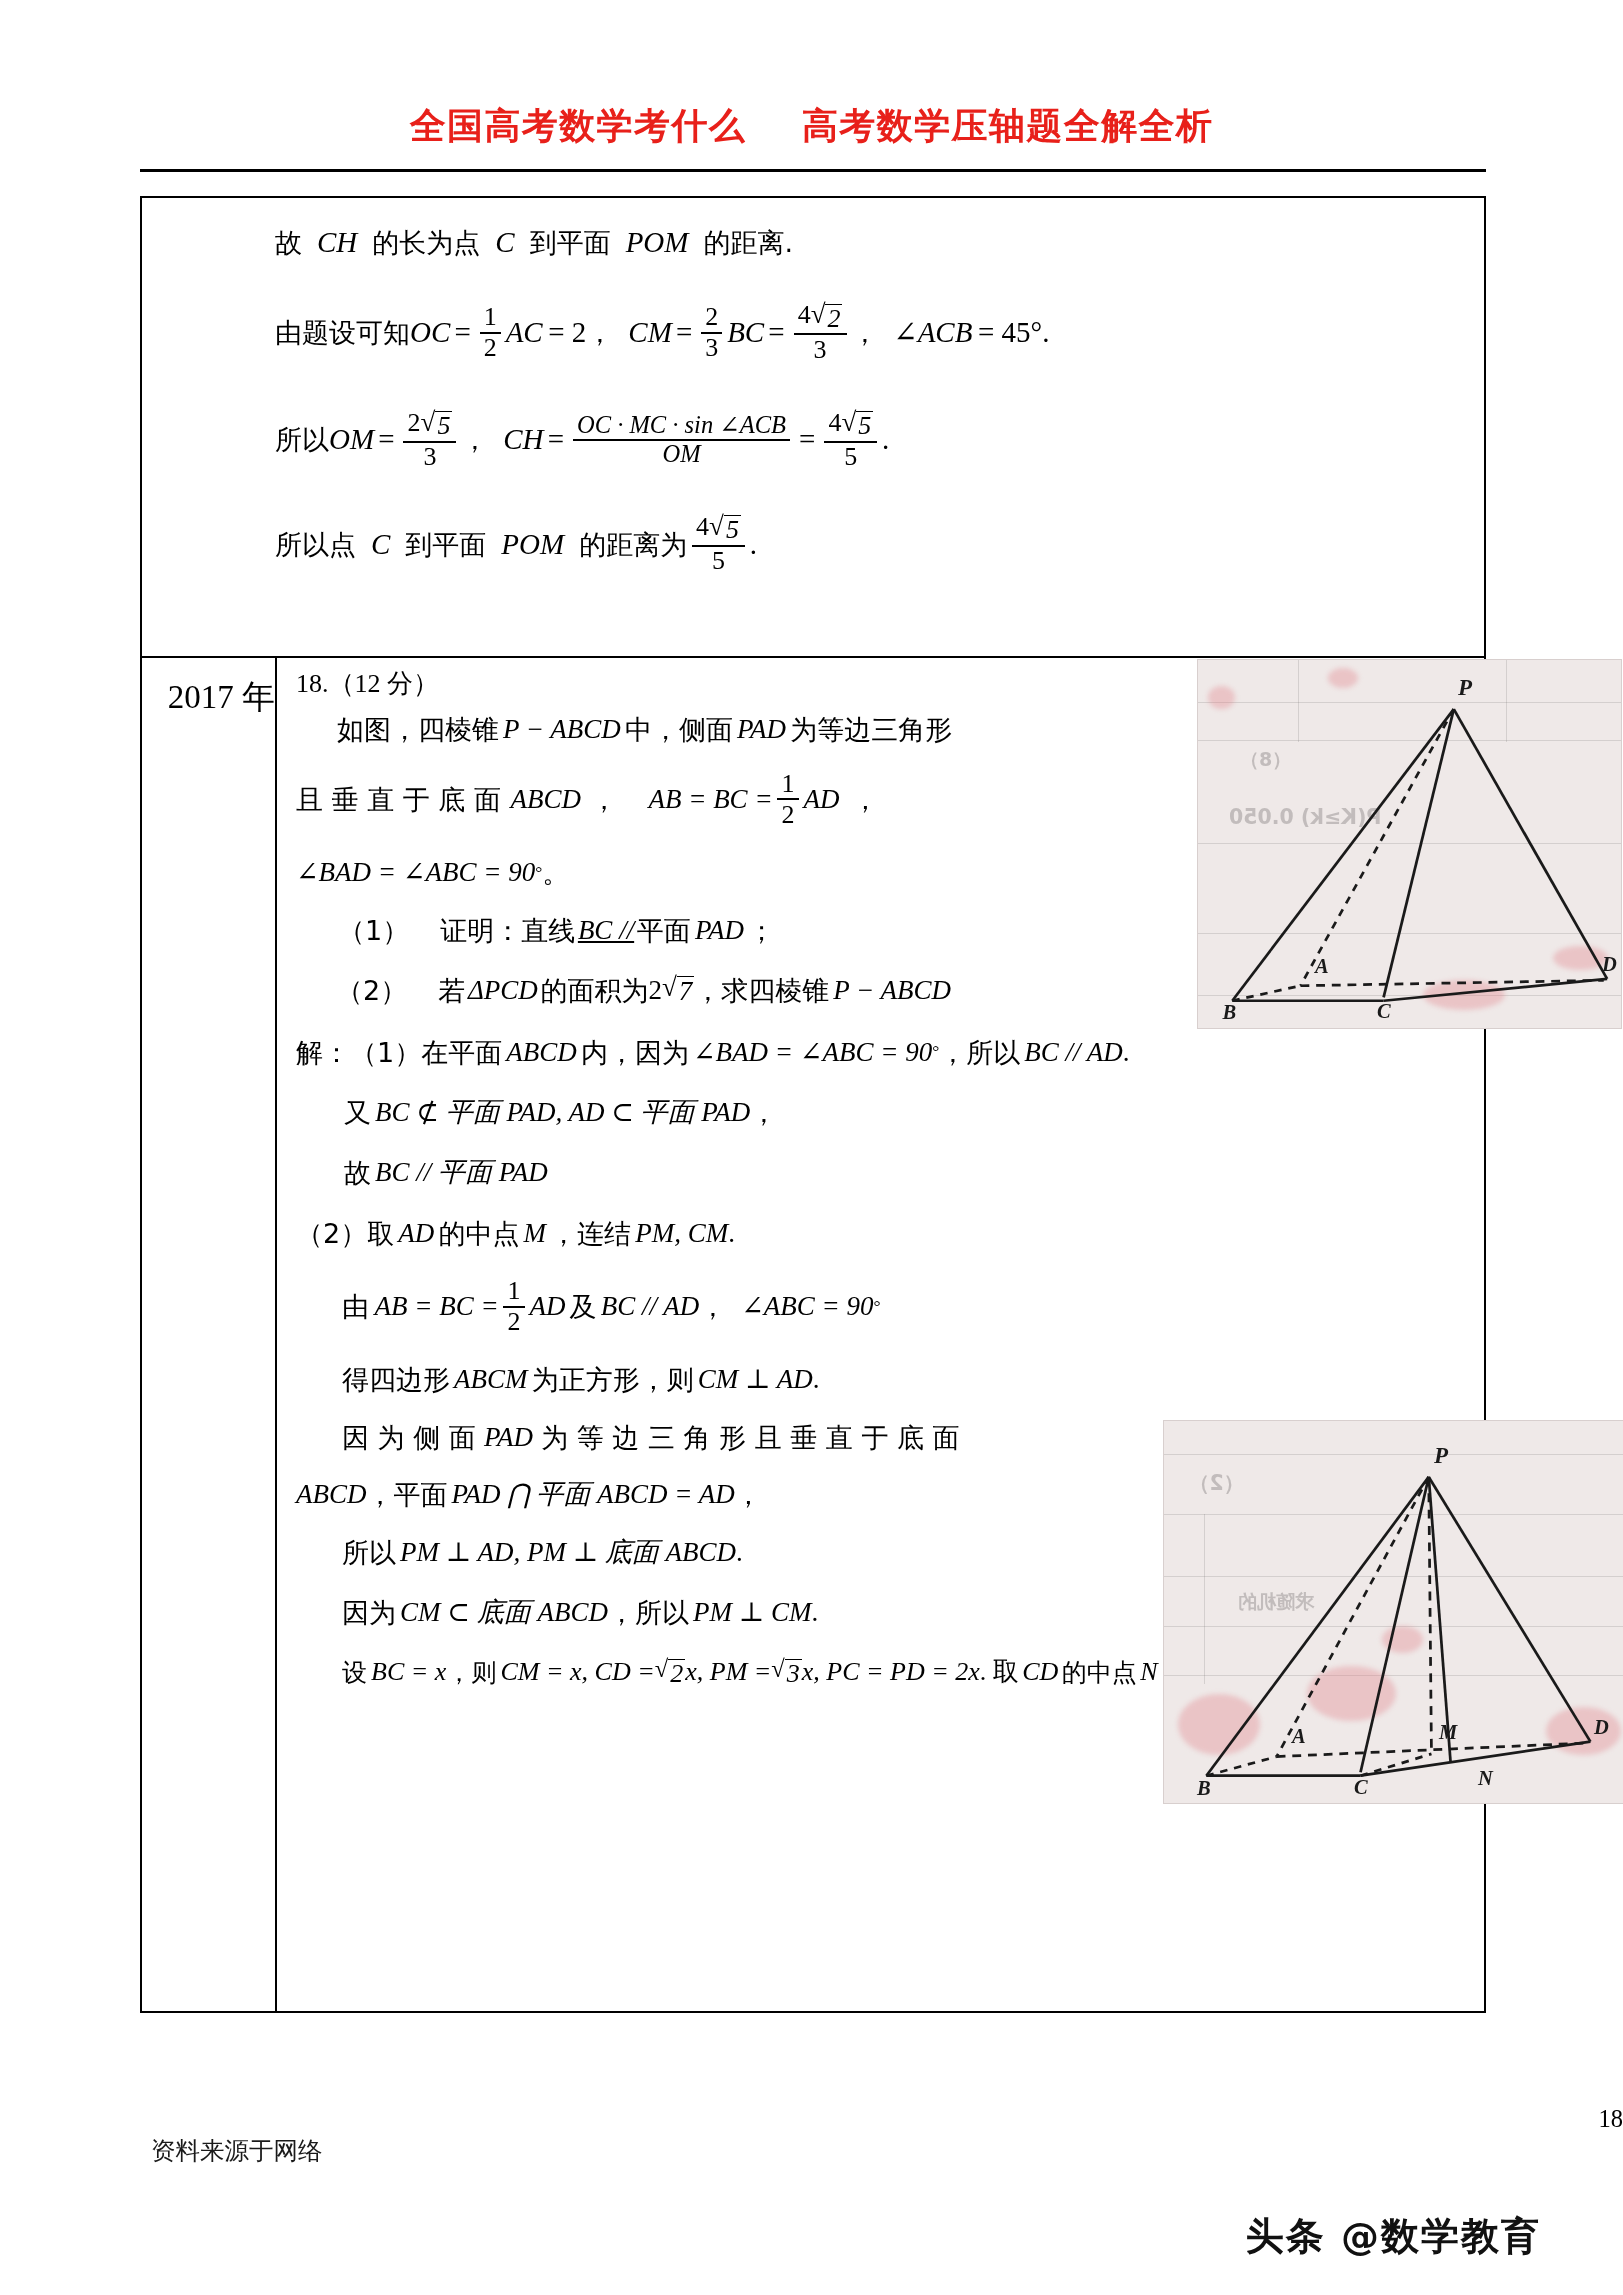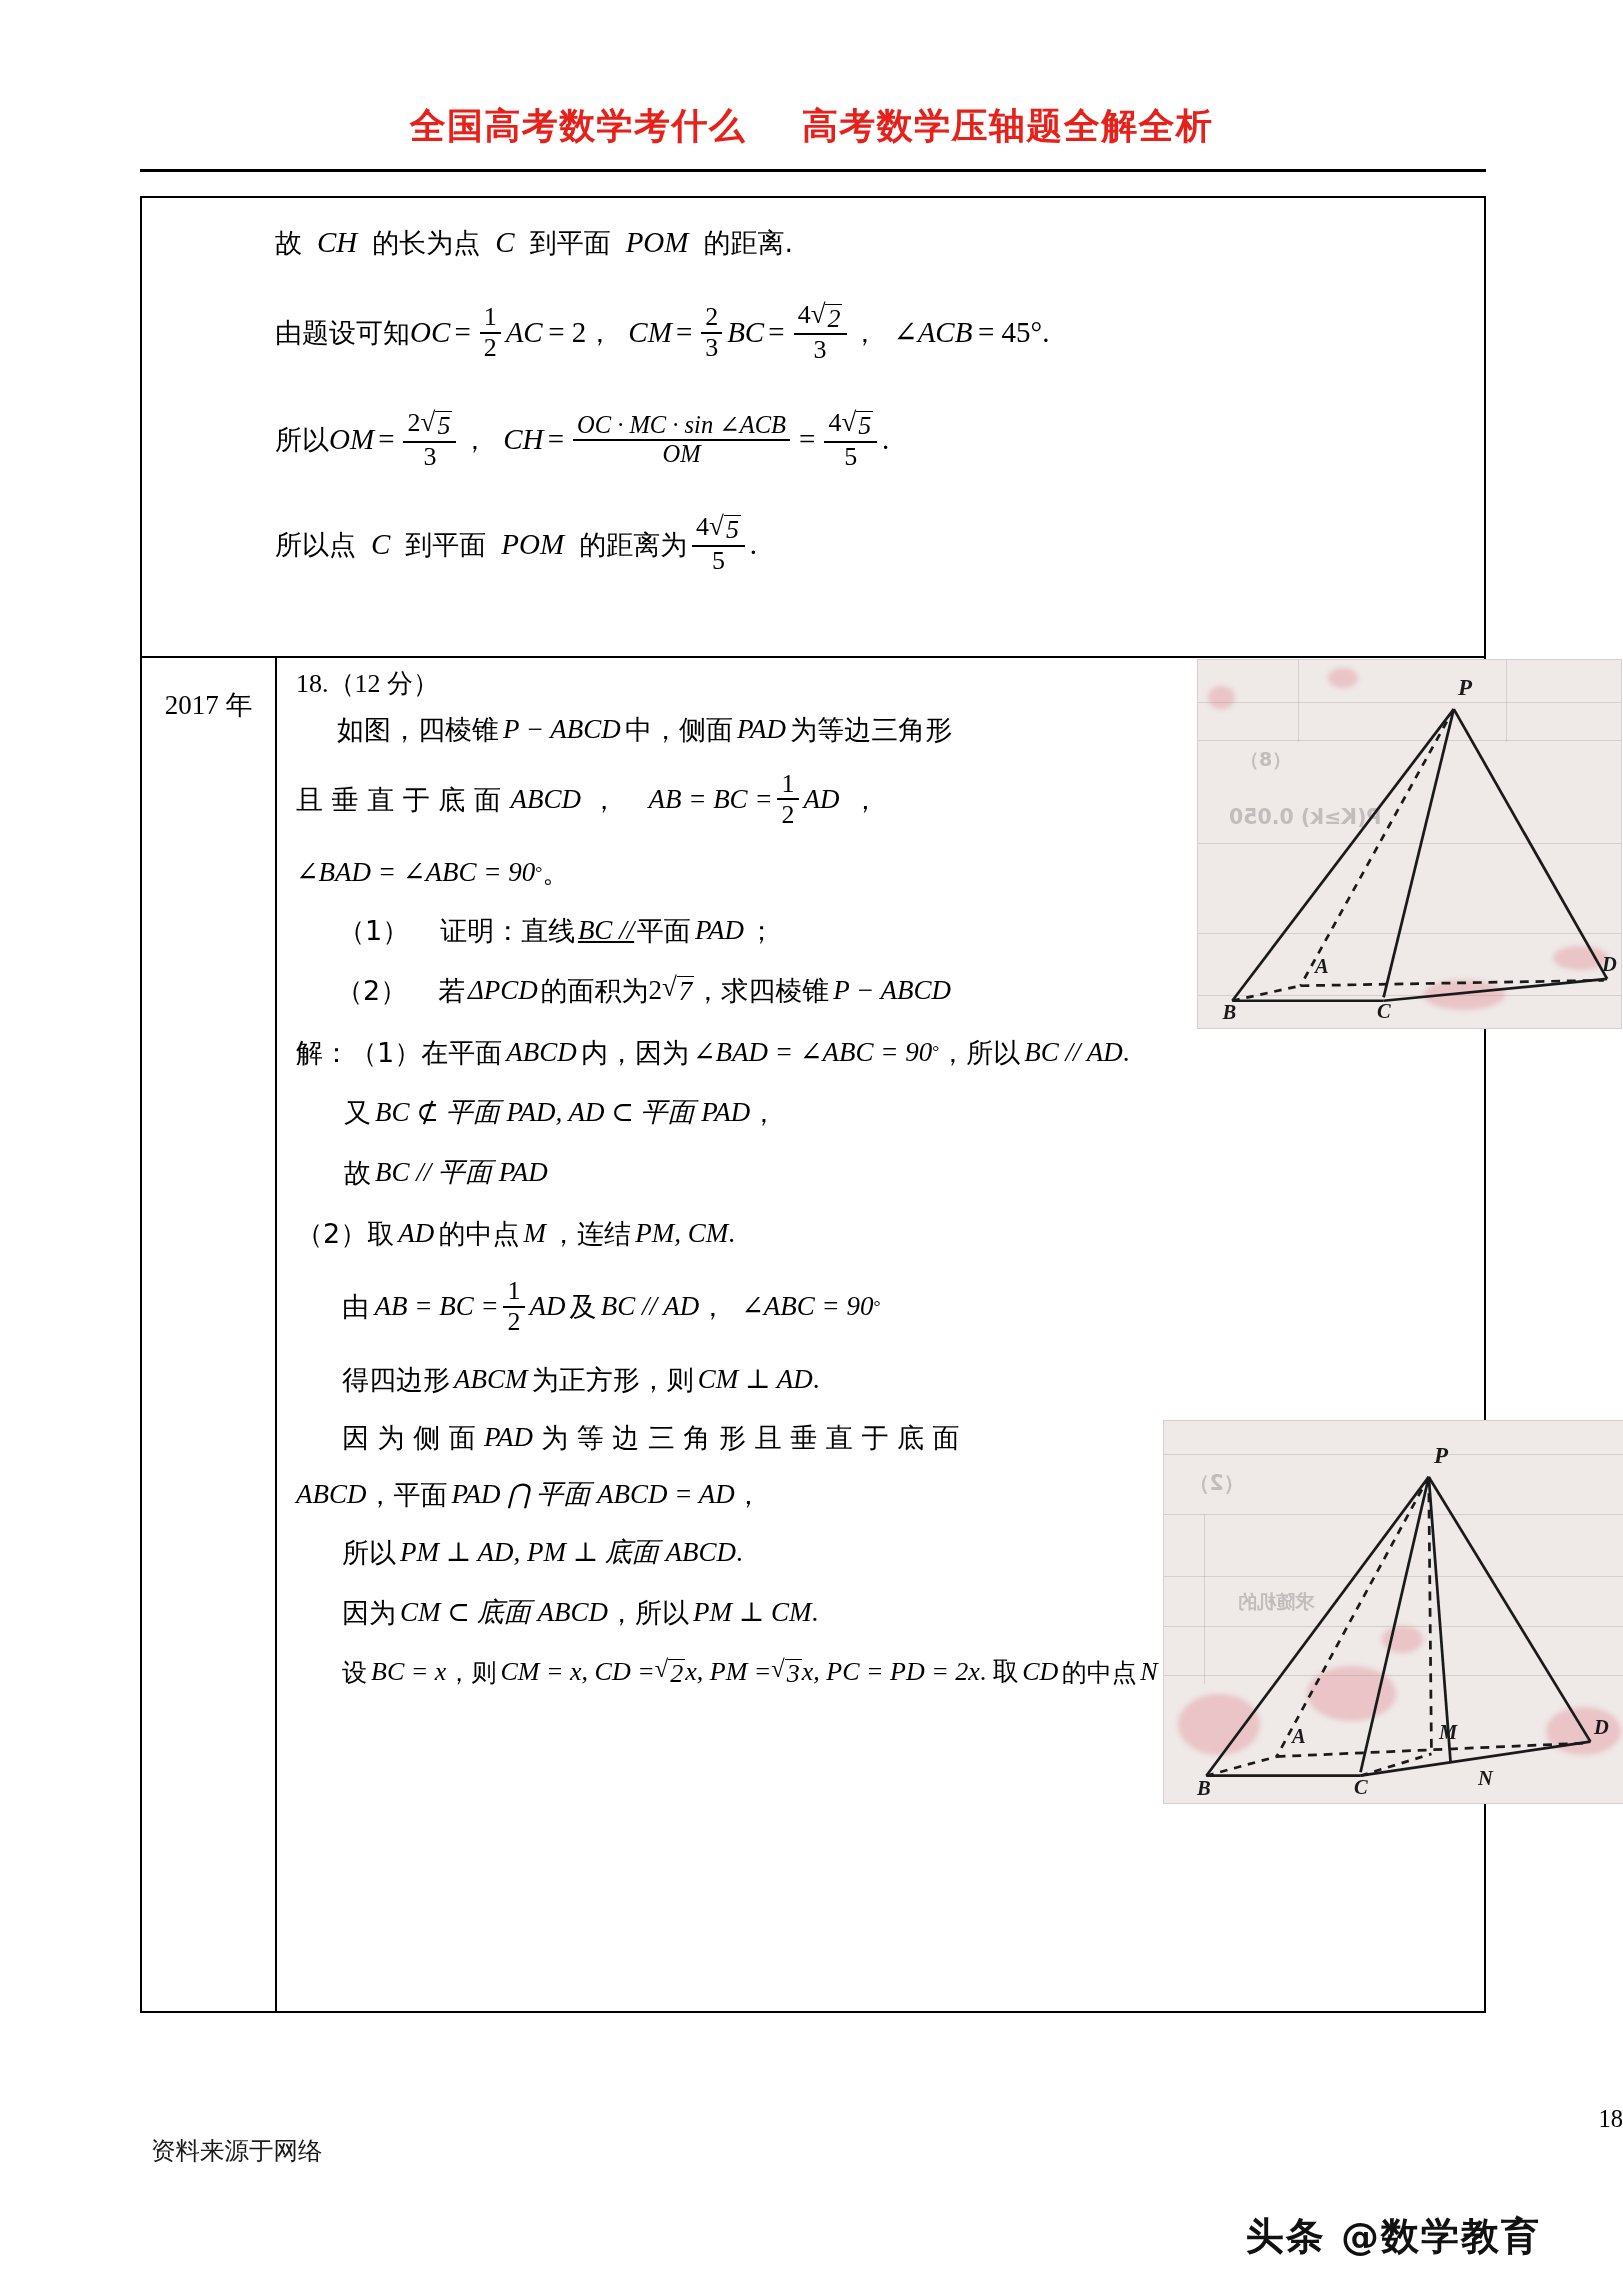--- a/index.html
+++ b/index.html
@@ -130,23 +130,23 @@
     left: 0;
     right: 0;
     top: 458px;
     bottom: 0;
   }
   .year-cell {
     position: absolute;
     left: 0;
     top: 0;
     width: 133px;
-    text-align: center;
-    padding-top: 31px;
-    font-size: 27px;
+    text-align: right;
+    padding-top: 19px;
+    font-size: 33px;
   }
   .content-cell {
     position: absolute;
     left: 135px;
     top: 0;
     right: 0;
     bottom: 0;
   }
   .content-inner {
     position: absolute;

